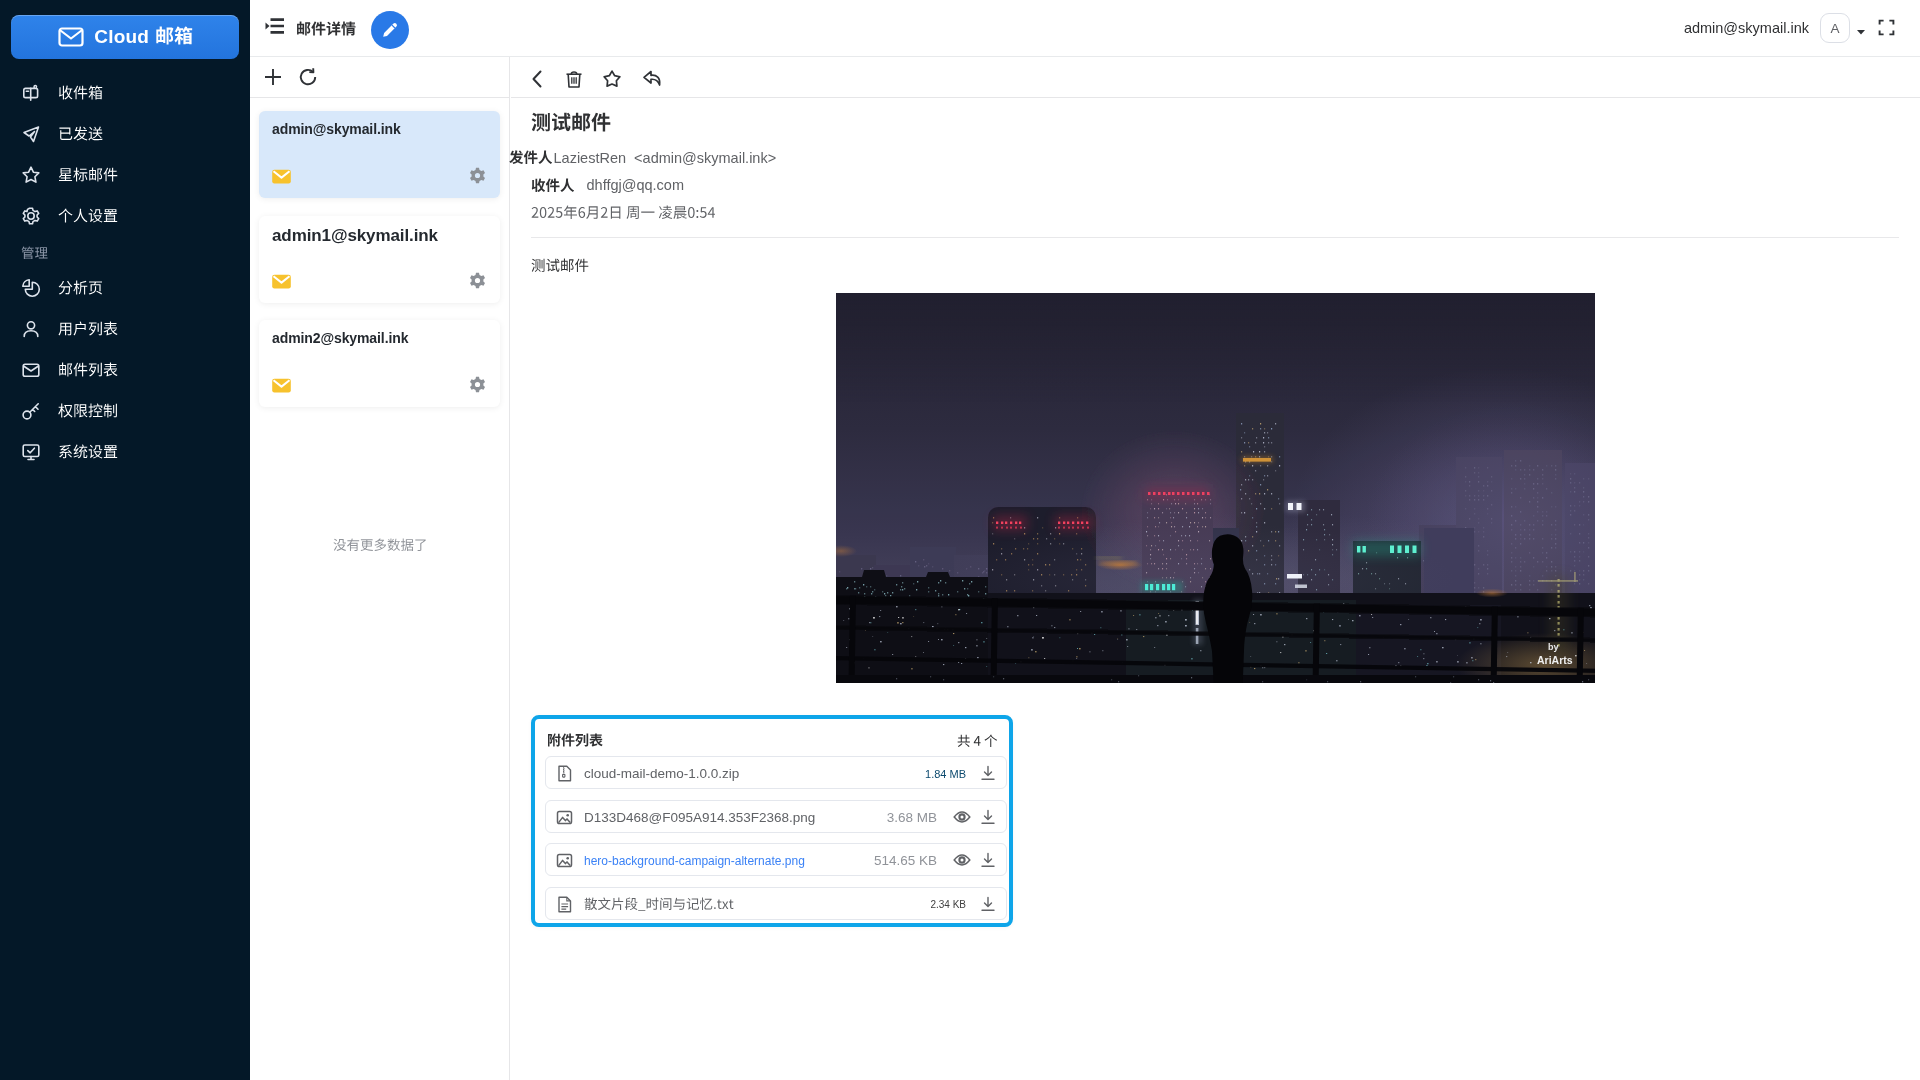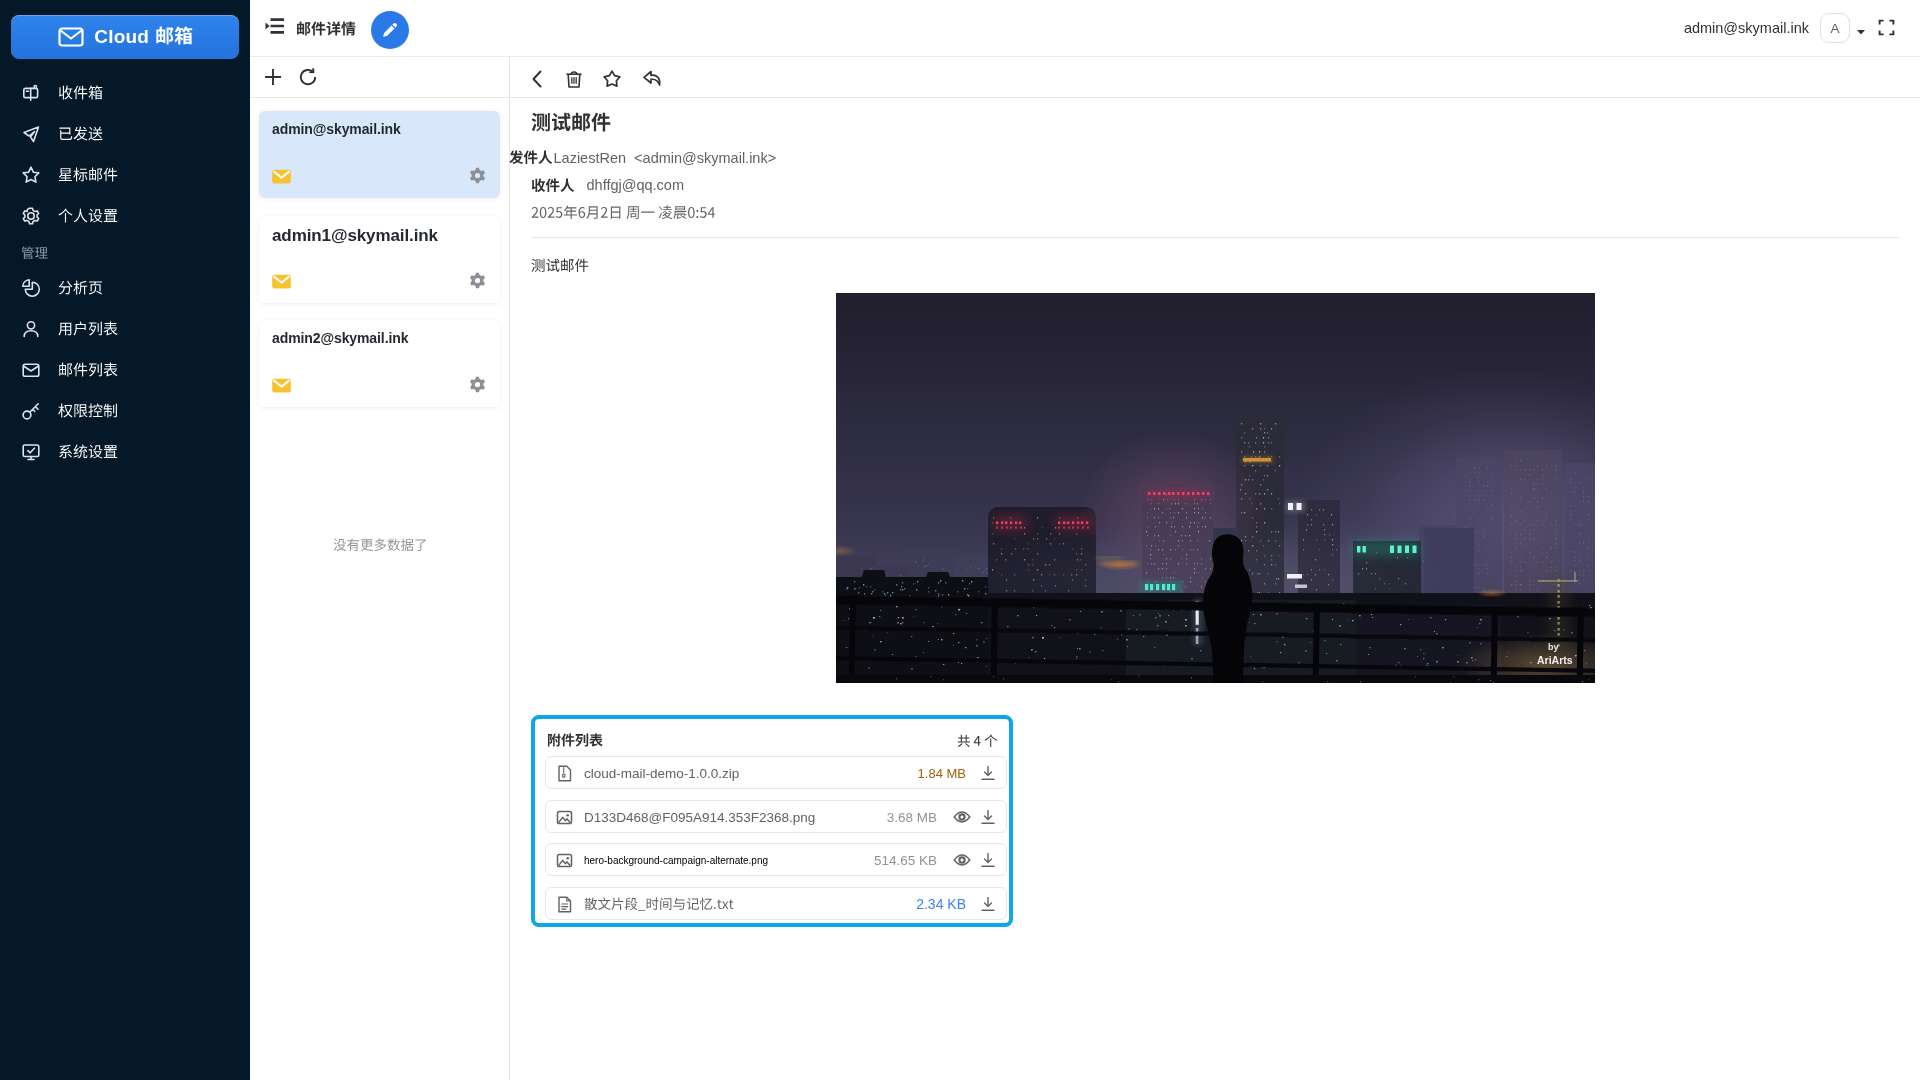--- a/index.html
+++ b/index.html
@@ -1669,21 +1669,21 @@
           <path fill="#303133" d="M587 -150C682 -80 804 20 864 80L935 34C870 -27 745 -122 653 -189ZM329 -187C273 -112 160 -25 62 28C79 41 106 65 121 81C222 23 335 -70 407 -157ZM89 -628V-556H280V-318H48V-245H956V-318H720V-556H920V-628H720V-831H643V-628H357V-831H280V-628ZM357 -318V-556H643V-318Z M1564 0H1650V-202H1748V-275H1650V-733H1549L1244 -262V-202H1564ZM1564 -275H1339L1506 -525C1527 -561 1547 -598 1565 -633H1569C1567 -596 1564 -536 1564 -500Z M2463 -546V79H2541V-546ZM2509 -841C2409 -674 2227 -528 2038 -446C2059 -428 2081 -399 2094 -377C2248 -452 2396 -568 2504 -706C2637 -550 2769 -454 2917 -376C2929 -400 2952 -428 2972 -444C2818 -519 2676 -613 2548 -766L2576 -810Z"></path>
         </svg></div>
 <div style="position:absolute;left:0;top:0;width:482px;height:212px">
 <div style="position:absolute;left:10px;top:37px;width:462px;height:33px;border:1px solid #e4e7ed;border-radius:6px;background:#fff">
 <div style="position:absolute;left:10px;top:8px"><svg width="17" height="17" viewBox="0 0 17 17" fill="none">
               <path d="M3 1.2 L10.8 1.2 L14.5 4.9 L14.5 15.8 L3 15.8 Z" stroke="#606266" stroke-width="1.4" stroke-linejoin="round"></path>
               <path d="M7.1 2.4 L8.3 3.3 L7.1 4.3 L8.3 5.2 L7.1 6.2 L8.3 7.1 L7.1 8.1" stroke="#606266" stroke-width="1" fill="none"></path>
               <rect x="6.6" y="9.4" width="2.3" height="2.7" rx="0.5" stroke="#606266" stroke-width="1.1"></rect>
             </svg></div>
 <div style="position:absolute;left:38px;top:0;height:33px;display:flex;align-items:center;font-size:13.5px;color:#606266">cloud-mail-demo-1.0.0.zip</div>
-<div style="position:absolute;right:40px;top:0;height:33px;display:flex;align-items:center;font-size:13px;color:#a16207">1.84 MB</div>
+<div style="position:absolute;right:40px;top:0;height:33px;display:flex;align-items:center;font-size:11px;color:#0c4a6e">1.84 MB</div>
 
 <div style="position:absolute;right:9px;top:7px"><svg width="18" height="18" viewBox="0 0 18 18" fill="none">
               <path d="M9 2.5 L9 11 M5.5 8 L9 11.5 L12.5 8" stroke="#606266" stroke-width="1.4" fill="none" stroke-linecap="round" stroke-linejoin="round"></path>
               <path d="M3 15.2 L15 15.2" stroke="#606266" stroke-width="1.4" stroke-linecap="round"></path>
             </svg></div>
 </div>
 <div style="position:absolute;left:10px;top:80.5px;width:462px;height:33px;border:1px solid #e4e7ed;border-radius:6px;background:#fff">
 <div style="position:absolute;left:10px;top:8px"><svg width="17" height="17" viewBox="0 0 17 17" fill="none">
               <rect x="1.5" y="2.5" width="14" height="12" rx="1.8" stroke="#606266" stroke-width="1.5"></rect>
               <circle cx="11.7" cy="6.3" r="1.3" fill="#606266"></circle>
@@ -1699,21 +1699,21 @@
               <path d="M9 2.5 L9 11 M5.5 8 L9 11.5 L12.5 8" stroke="#606266" stroke-width="1.4" fill="none" stroke-linecap="round" stroke-linejoin="round"></path>
               <path d="M3 15.2 L15 15.2" stroke="#606266" stroke-width="1.4" stroke-linecap="round"></path>
             </svg></div>
 </div>
 <div style="position:absolute;left:10px;top:124px;width:462px;height:33px;border:1px solid #e4e7ed;border-radius:6px;background:#fff">
 <div style="position:absolute;left:10px;top:8px"><svg width="17" height="17" viewBox="0 0 17 17" fill="none">
               <rect x="1.5" y="2.5" width="14" height="12" rx="1.8" stroke="#606266" stroke-width="1.5"></rect>
               <circle cx="11.7" cy="6.3" r="1.3" fill="#606266"></circle>
               <path d="M2.6 13.6 L6.6 8.4 L9.4 11.6 L11 9.9 L14.2 13.6" stroke="#606266" stroke-width="1.5" fill="none" stroke-linejoin="round"></path>
             </svg></div>
-<div style="position:absolute;left:38px;top:0;height:33px;display:flex;align-items:center;font-size:10px;color:#000000">hero-background-campaign-alternate.png</div>
+<div style="position:absolute;left:38px;top:0;height:33px;display:flex;align-items:center;font-size:12px;color:#3b82f6">hero-background-campaign-alternate.png</div>
 <div style="position:absolute;right:69px;top:0;height:33px;display:flex;align-items:center;font-size:13.5px;color:#909399">514.65 KB</div>
 <div style="position:absolute;right:35px;top:7px"><svg width="18" height="18" viewBox="0 0 18 18" fill="none">
               <path d="M1.2 9 Q5.2 4.1 9 4.1 Q12.8 4.1 16.8 9 Q12.8 13.9 9 13.9 Q5.2 13.9 1.2 9 Z" stroke="#606266" stroke-width="1.5"></path>
               <circle cx="9" cy="9" r="2.6" stroke="#606266" stroke-width="2.1"></circle>
             </svg></div>
 <div style="position:absolute;right:9px;top:7px"><svg width="18" height="18" viewBox="0 0 18 18" fill="none">
               <path d="M9 2.5 L9 11 M5.5 8 L9 11.5 L12.5 8" stroke="#606266" stroke-width="1.4" fill="none" stroke-linecap="round" stroke-linejoin="round"></path>
               <path d="M3 15.2 L15 15.2" stroke="#606266" stroke-width="1.4" stroke-linecap="round"></path>
             </svg></div>
 </div>
@@ -1721,21 +1721,21 @@
 <div style="position:absolute;left:10px;top:8px"><svg width="17" height="17" viewBox="0 0 17 17" fill="none">
               <path d="M3 1.2 L10.8 1.2 L14.5 4.9 L14.5 15.8 L3 15.8 Z" stroke="#606266" stroke-width="1.4" stroke-linejoin="round"></path>
               <path d="M10.8 1.5 L10.8 4.9 L14.2 4.9" stroke="#606266" stroke-width="1.1" fill="none"></path>
               <path d="M5.4 8 L12.1 8 M5.4 10.6 L12.1 10.6 M5.4 13.1 L10.2 13.1" stroke="#606266" stroke-width="1.2"></path>
             </svg></div>
 <div style="position:absolute;left:38px;top:0;height:33px;display:flex;align-items:center;font-size:13.5px;color:#606266">
             <svg width="149.7" height="13.5" viewBox="0 -880 11089 1000" style="vertical-align:-1.62px">
               <path fill="#606266" d="M355 -832V-719H226V-832H157V-719H56V-656H157V-537H40V-472H529V-537H425V-656H527V-719H425V-832ZM226 -656H355V-537H226ZM181 -218H400V-147H181ZM181 -276V-346H400V-276ZM111 -405V80H181V-89H400V1C400 12 397 16 385 16C373 17 334 17 291 15C300 33 310 60 313 78C374 78 414 78 439 68C464 56 471 37 471 2V-405ZM649 -584H819C802 -459 776 -351 735 -261C695 -354 666 -461 647 -576ZM629 -840C605 -671 561 -505 489 -398C505 -384 531 -352 541 -336C565 -372 587 -414 606 -460C628 -359 657 -265 694 -184C642 -99 571 -33 475 17C489 33 512 65 519 82C609 31 679 -32 733 -110C781 -30 840 36 915 81C927 60 951 31 968 17C888 -26 825 -94 776 -180C835 -289 870 -422 894 -584H961V-654H668C682 -711 694 -769 703 -829Z M1423 -823C1453 -774 1485 -707 1497 -666L1580 -693C1566 -734 1531 -799 1501 -847ZM1050 -664V-590H1206C1265 -438 1344 -307 1447 -200C1337 -108 1202 -40 1036 7C1051 25 1075 60 1083 78C1250 24 1389 -48 1502 -146C1615 -46 1751 28 1915 73C1928 52 1950 20 1967 4C1807 -36 1671 -107 1560 -201C1661 -304 1738 -432 1796 -590H1954V-664ZM1504 -253C1410 -348 1336 -462 1284 -590H1711C1661 -455 1592 -344 1504 -253Z M2180 -814V-481C2180 -304 2166 -119 2038 23C2057 36 2084 64 2097 82C2189 -19 2230 -141 2246 -267H2668V80H2749V-344H2254C2257 -390 2258 -435 2258 -481V-504H2903V-581H2621V-839H2542V-581H2258V-814Z M3538 -803V-682C3538 -609 3522 -520 3423 -454C3438 -445 3466 -420 3476 -406C3585 -479 3608 -591 3608 -680V-738H3748V-550C3748 -482 3761 -456 3828 -456C3840 -456 3889 -456 3903 -456C3922 -456 3943 -457 3954 -461C3952 -476 3950 -501 3949 -519C3937 -516 3915 -515 3902 -515C3890 -515 3846 -515 3834 -515C3820 -515 3817 -522 3817 -549V-803ZM3467 -386V-321H3540L3501 -310C3533 -226 3577 -152 3634 -91C3565 -38 3483 -2 3393 20C3408 35 3425 64 3433 84C3528 57 3614 17 3687 -41C3750 12 3826 52 3913 77C3924 58 3944 28 3961 13C3876 -7 3802 -43 3739 -90C3807 -160 3858 -252 3887 -372L3840 -389L3827 -386ZM3563 -321H3797C3772 -248 3734 -187 3685 -137C3632 -189 3591 -251 3563 -321ZM3118 -751V-168L3033 -157L3046 -85L3118 -97V66H3191V-109L3435 -150L3431 -215L3191 -179V-324H3415V-392H3191V-529H3416V-596H3191V-705C3278 -728 3373 -757 3445 -790L3383 -846C3321 -813 3214 -775 3120 -750Z M4013 140H4545V80H4013Z M5033 -452C5086 -375 5154 -269 5186 -208L5252 -246C5218 -307 5149 -409 5095 -485ZM4883 -402V-174H4712V-402ZM4883 -469H4712V-688H4883ZM4640 -756V-25H4712V-106H4953V-756ZM5323 -835V-640H4999V-566H5323V-33C5323 -13 5315 -6 5295 -6C5273 -4 5199 -4 5121 -7C5132 15 5144 49 5149 70C5249 70 5313 69 5349 56C5385 44 5399 22 5399 -33V-566H5521V-640H5399V-835Z M5650 -615V80H5727V-615ZM5665 -791C5711 -747 5763 -684 5786 -644L5848 -684C5824 -726 5770 -785 5723 -827ZM5938 -295H6178V-160H5938ZM5938 -491H6178V-358H5938ZM5870 -554V-98H6249V-554ZM5911 -784V-713H6395V-11C6395 2 6391 6 6378 7C6365 7 6324 8 6282 6C6292 25 6302 57 6306 75C6367 75 6410 75 6437 63C6463 50 6472 31 6472 -11V-784Z M6616 -238V-166H7240V-238ZM6820 -818C6795 -680 6754 -491 6723 -380L6786 -379H6802H7366C7343 -150 7317 -45 7280 -15C7267 -4 7253 -3 7228 -3C7199 -3 7121 -4 7043 -11C7058 10 7069 41 7071 64C7142 68 7214 70 7250 68C7293 65 7319 59 7345 33C7391 -11 7418 -127 7447 -413C7449 -424 7450 -450 7450 -450H6820C6832 -504 6846 -567 6859 -630H7435V-702H6874L6895 -810Z M7683 -769C7738 -720 7808 -652 7839 -608L7894 -661C7859 -703 7789 -769 7735 -815ZM7759 61V60C7773 41 7801 20 7967 -98C7959 -113 7948 -143 7943 -163L7839 -92V-526H7605V-453H7765V-93C7765 -44 7734 -10 7716 4C7730 17 7751 45 7759 61ZM7978 -770V-695H8375V-442H7997V-57C7997 41 8033 65 8145 65C8170 65 8349 65 8375 65C8484 65 8510 20 8521 -143C8499 -148 8467 -161 8448 -175C8443 -33 8433 -7 8371 -7C8332 -7 8180 -7 8150 -7C8086 -7 8074 -16 8074 -56V-370H8375V-318H8450V-770Z M8740 -840V79H8812V-840ZM8640 -647C8633 -566 8615 -456 8588 -390L8650 -368C8677 -441 8695 -557 8700 -639ZM8821 -656C8851 -596 8883 -517 8894 -469L8951 -497C8939 -544 8906 -621 8874 -679ZM8949 -745V-674H9341C8938 -211 8918 -138 8918 -74C8918 1 8974 47 9096 47H9360C9463 47 9494 7 9505 -206C9484 -209 9456 -221 9437 -231C9432 -59 9419 -26 9363 -26H9091C9033 -26 8994 -43 8994 -81C8994 -130 9020 -202 9470 -710C9475 -714 9479 -719 9481 -723L9434 -748L9416 -745Z M9698 13C9734 13 9764 -15 9764 -56C9764 -98 9734 -126 9698 -126C9661 -126 9632 -98 9632 -56C9632 -15 9661 13 9698 13Z M10099 13C10133 13 10169 3 10200 -7L10182 -76C10164 -68 10140 -61 10120 -61C10057 -61 10036 -99 10036 -165V-469H10184V-543H10036V-696H9960L9950 -543L9864 -538V-469H9945V-168C9945 -59 9984 13 10099 13Z M10229 0H10325L10398 -127C10417 -160 10434 -193 10453 -224H10458C10479 -193 10499 -160 10517 -127L10597 0H10697L10518 -274L10683 -543H10588L10521 -424C10504 -393 10489 -364 10473 -333H10468C10450 -364 10431 -393 10415 -424L10342 -543H10243L10408 -283Z M10974 13C11008 13 11044 3 11075 -7L11057 -76C11039 -68 11015 -61 10995 -61C10932 -61 10911 -99 10911 -165V-469H11059V-543H10911V-696H10835L10825 -543L10739 -538V-469H10820V-168C10820 -59 10859 13 10974 13Z"></path>
             </svg>
           </div>
-<div style="position:absolute;right:40px;top:0;height:33px;display:flex;align-items:center;font-size:14px;color:#3b82f6">2.34 KB</div>
+<div style="position:absolute;right:40px;top:0;height:33px;display:flex;align-items:center;font-size:10px;color:#404040">2.34 KB</div>
 
 <div style="position:absolute;right:9px;top:7px"><svg width="18" height="18" viewBox="0 0 18 18" fill="none">
               <path d="M9 2.5 L9 11 M5.5 8 L9 11.5 L12.5 8" stroke="#606266" stroke-width="1.4" fill="none" stroke-linecap="round" stroke-linejoin="round"></path>
               <path d="M3 15.2 L15 15.2" stroke="#606266" stroke-width="1.4" stroke-linecap="round"></path>
             </svg></div>
 </div>
 </div>
     </div>
 </div>
 </body></html>

